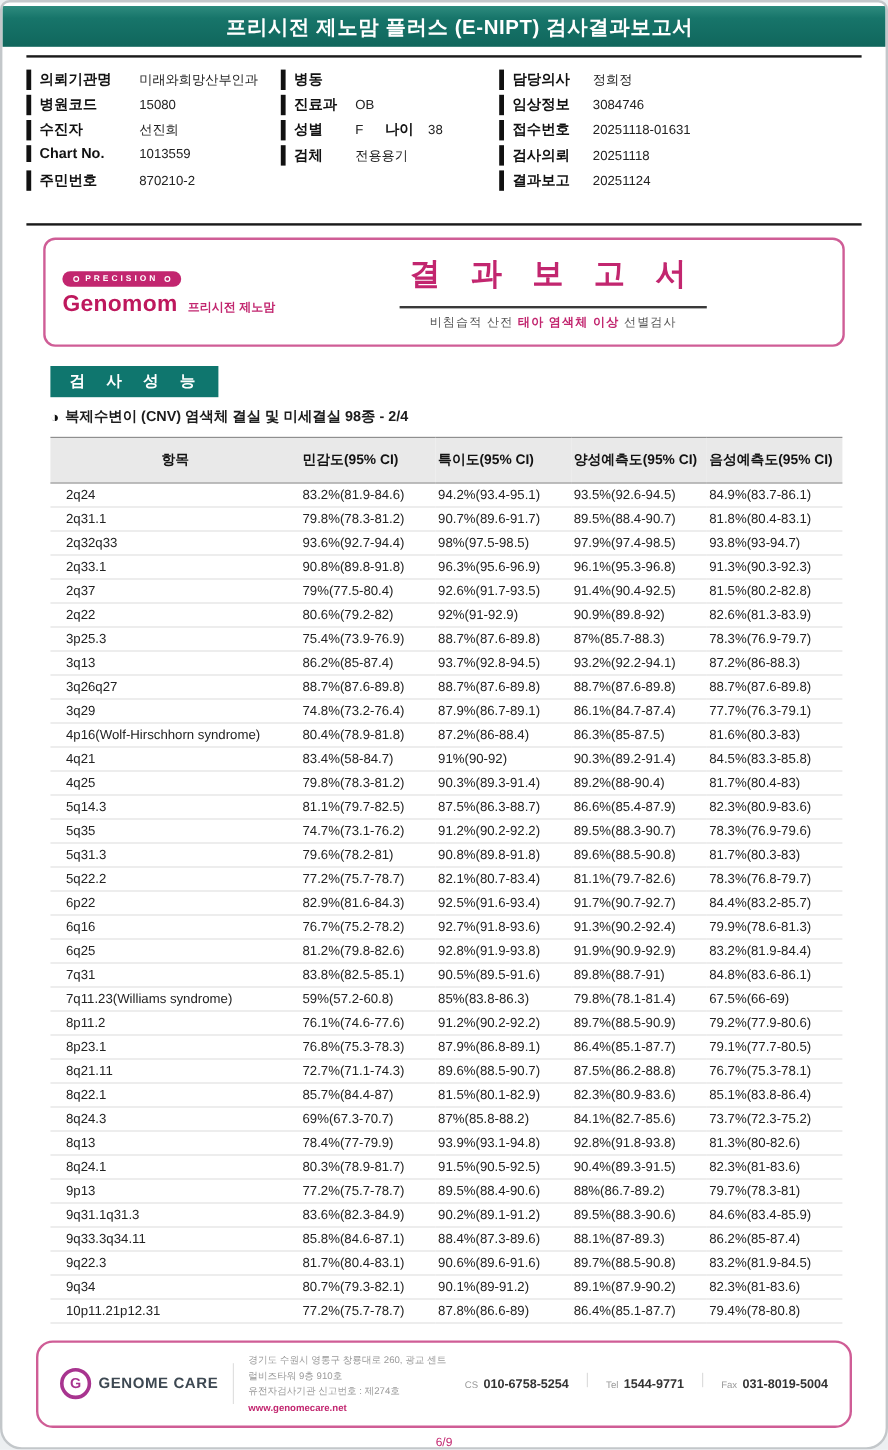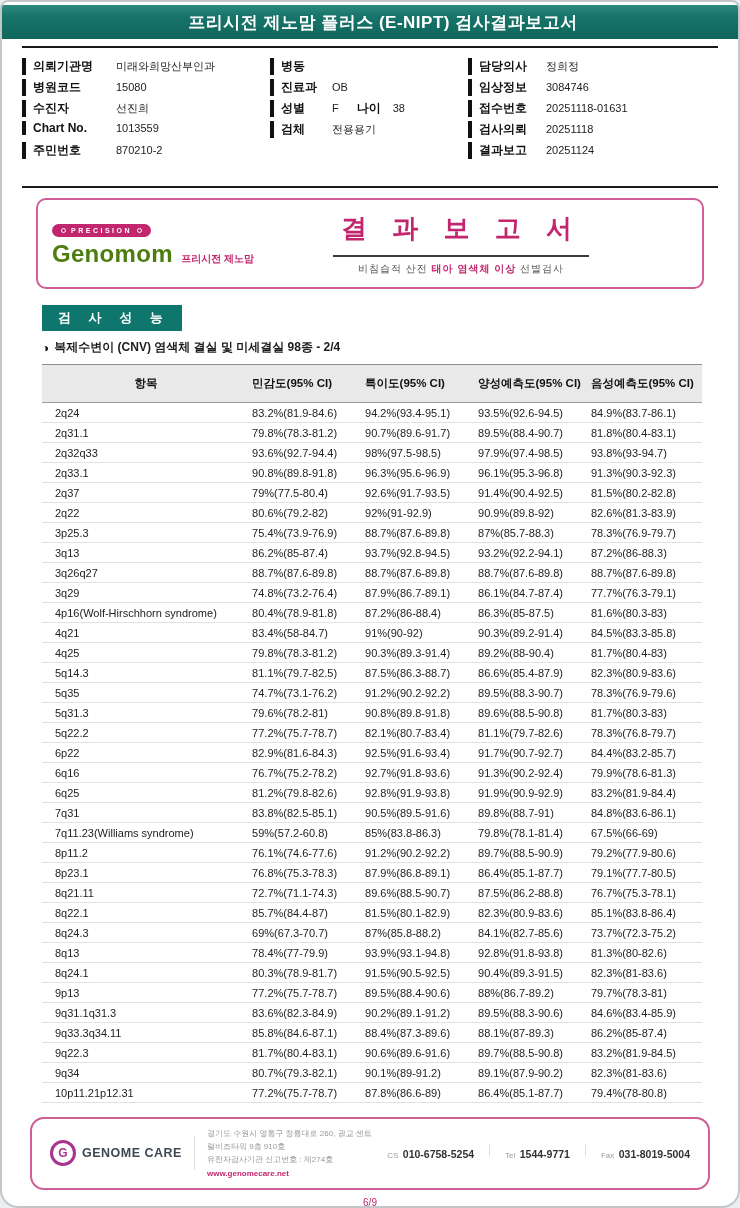--- a/index.html
+++ b/index.html
@@ -14,21 +14,21 @@
     display:flex; align-items:center; justify-content:center;padding-left:26px;
   }
   .top-bar h1 { margin:0; color:#fff; font-size:17px; font-weight:bold; letter-spacing:0.5px; }
 
   
   .patient-section {
     margin:7px 20px 0; border-top:2.5px solid #1a1a1a; border-bottom:2.5px solid #1a1a1a;
     padding:9px 0 24px; display:flex;
   }
   .info-col { display:flex; flex-direction:column; }
-  .col-1 { width:248px; } .col-2 { width:198px; } .col-3 { flex:1; }
+  .col-1 { width:212px; } .col-2 { width:182px; } .col-3 { flex:1; }
   .info-row { display:flex; align-items:baseline; min-height:20px; margin-top:1px; }
   .info-label {
     font-weight:bold; font-size:12px; color:#111;
     border-left:4px solid #111; padding-left:7px; flex:none;
   }
   .col-1 .info-label { width:94px; } .col-2 .info-label { width:62px; } .col-3 .info-label { width:78px; }
   .info-label2 { border-left:none; width:auto !important; margin-left:18px; padding-left:0; margin-right:12px; }
   .info-value { font-size:11px; color:#222; }
 
   
@@ -36,21 +36,21 @@
     margin:10px 34px 0; border:2px solid #cf5d96; border-radius:10px;
     padding:11px 14px; display:flex; align-items:center; gap:10px; background:#fff;
   }
   .logo-block { width:172px; flex:none; }
   .precision-pill {
     display:inline-flex; align-items:center; gap:5px; background:#c2266f; color:#fff;
     font-size:7px; font-weight:bold; letter-spacing:2.5px; border-radius:9px; padding:3px 9px;
   }
   .pill-dot { width:5px; height:5px; border:1px solid #fff; border-radius:50%; display:inline-block; }
   .logo-line { margin-top:3px; white-space:nowrap; }
-  .genomom { font-size:24px; font-weight:800; color:#4d7c0f; letter-spacing:0.3px; }
+  .genomom { font-size:19px; font-weight:800; color:#be185d; letter-spacing:0.3px; }
   .genomom-kr { font-size:10px; font-weight:bold; color:#c2266f; margin-left:4px; }
   .result-title-block { flex:1; text-align:center; }
   .result-title-wrap { display:inline-block; border-bottom:2px solid #3a3a3a; padding:0 8px 9px; }
   .result-title { font-size:26px; font-weight:800; color:#c2266f; letter-spacing:9px; white-space:nowrap; }
   .result-subtitle { margin-top:5px; font-size:10px; color:#555; letter-spacing:1px; }
   .result-subtitle .mag { color:#c2266f; font-weight:bold; }
   .promo-block {
     width:168px; flex:none; font-size:8.5px; color:#8a8a8a; line-height:1.55;
     border-left:1px solid #e3e3e3; padding-left:10px;
   }

